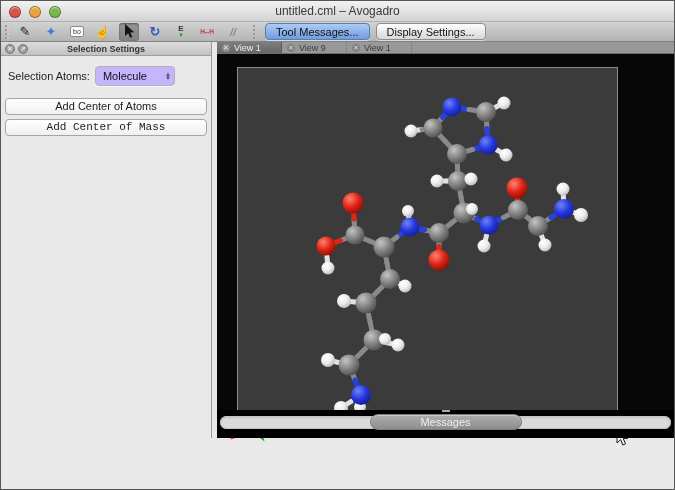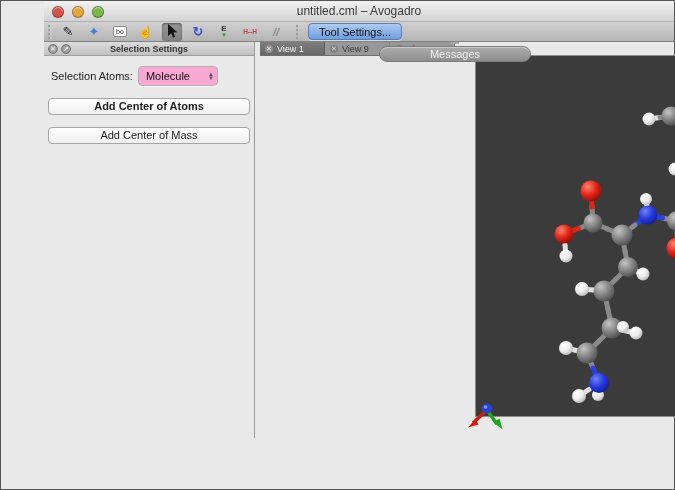--- a/index.html
+++ b/index.html
@@ -1,18 +1,18 @@
 <!DOCTYPE html>
 <html><head>
 <meta charset="utf-8">
 <style>
   * { margin:0; padding:0; box-sizing:border-box; }
   html,body { width:675px; height:490px; overflow:hidden; }
   body { font-family:"Liberation Sans", sans-serif; background:#e9e9e9; }
-  .window { position:relative; width:675px; height:490px; border:1px solid #555;padding-left:43px; }
+  .window { position:relative; width:675px; height:490px; border:1px solid #555; }
 
   
   .titlebar { position:relative; height:21px; background:linear-gradient(#f2f2f2,#d3d3d3);
               border-bottom:1px solid #b0b0b0; }
   .title { text-align:center; font-size:12px; line-height:21px; color:#3a3a3a; }
   .lights { position:absolute; left:8px; top:5px; display:flex; gap:8px; }
   .light { width:12px; height:12px; border-radius:50%; border:1px solid rgba(0,0,0,.35);
            box-shadow:inset 0 1px 1px rgba(255,255,255,.6); }
 
   
@@ -44,32 +44,32 @@
   .dock-header { position:relative; height:14px; background:linear-gradient(#dcdcdc,#c2c2c2);
                  border-bottom:1px solid #9e9e9e; }
   .dock-title { text-align:center; font-size:9px; font-weight:bold; color:#333; line-height:14px; }
   .dock-btns { position:absolute; left:4px; top:2px; display:flex; gap:3px; }
   .dock-cbtn { width:10px; height:10px; border-radius:50%; background:radial-gradient(#b5b5b5,#8b8b8b);
                border:1px solid #777; color:#f5f5f5; font-size:7px; line-height:8px; text-align:center; }
   .dock-body { padding:10px 4px 0 4px; }
   .mode-row { display:flex; align-items:center; gap:5px; padding-left:3px; }
   .mode-label { font-size:11px; color:#1d1d1d; }
   .popup { display:flex; align-items:center; justify-content:space-between; width:80px; height:20px;
-           background:#f9a8d4; border:1px solid #b2b2b2; border-radius:4px; padding:0 3px 0 7px;
+           background:#c4b5fd; border:1px solid #b2b2b2; border-radius:4px; padding:0 3px 0 7px;
            box-shadow:0 1px 0 rgba(255,255,255,.7); }
   .popup-text { font-size:11px; color:#111; }
   .popup-arrows { display:flex; flex-direction:column; line-height:4.5px; font-size:6px; color:#555; }
   .panel-btn { display:block; width:202px; height:17px; margin:0 auto; font-size:11px; color:#1d1d1d;
                background:linear-gradient(#ffffff,#f0f0f0); border:1px solid #a5a5a5; border-radius:4px;
                text-align:center; line-height:15px; }
-  .panel-btn + .panel-btn { margin-top:12px; }
-  .first-btn { margin-top:12px;font-weight:bold; }
+  .panel-btn + .panel-btn { margin-top:4px;font-family:Liberation Mono, monospace; }
+  .first-btn { margin-top:12px; }
   .splitter { width:5px; background:#e9e9e9; }
 
-  .main { flex:1; display:flex; flex-direction:row; }
+  .main { flex:1; display:flex; flex-direction:column; }
   
   .tabbar { height:14px; background:#989898; border-bottom:1px solid #6e6e6e; display:flex; }
   .tab { display:flex; align-items:center; gap:4px; width:65px; padding-left:5px;
          font-size:9px; color:#3c3c3c; border-right:1px solid #878787; }
   .tab.active { background:linear-gradient(#7d7d7d,#686868); color:#f2f2f2; border-right:1px solid #5c5c5c; }
   .tab-close { width:8px; height:8px; border-radius:50%; background:#818181; color:#d8d8d8;
                font-size:7px; line-height:7px; text-align:center; flex:0 0 auto; }
   .tab.active .tab-close { background:#8e8e8e; color:#eee; }
 
   
@@ -131,21 +131,22 @@
         <span class="ea">▼</span>
       </span>
     </div>
     <div class="ticon">
         <span class="meas">H--H</span>
       </div>
     <div class="ticon">
         <span class="align-gl">//</span>
       </div>
     <div class="tb-sep"></div>
-    <button class="tb-btn blue">Tool Settings...</button>
+    <button class="tb-btn blue">Tool Messages...</button>
+    <button class="tb-btn">Display Settings...</button>
   </div>
 
   <div class="content">
 
     <div class="dock">
       <div class="dock-header">
         <div class="dock-btns">
           <div class="dock-cbtn"><span>✕</span></div>
           <div class="dock-cbtn"><span>↗</span></div>
         </div>

